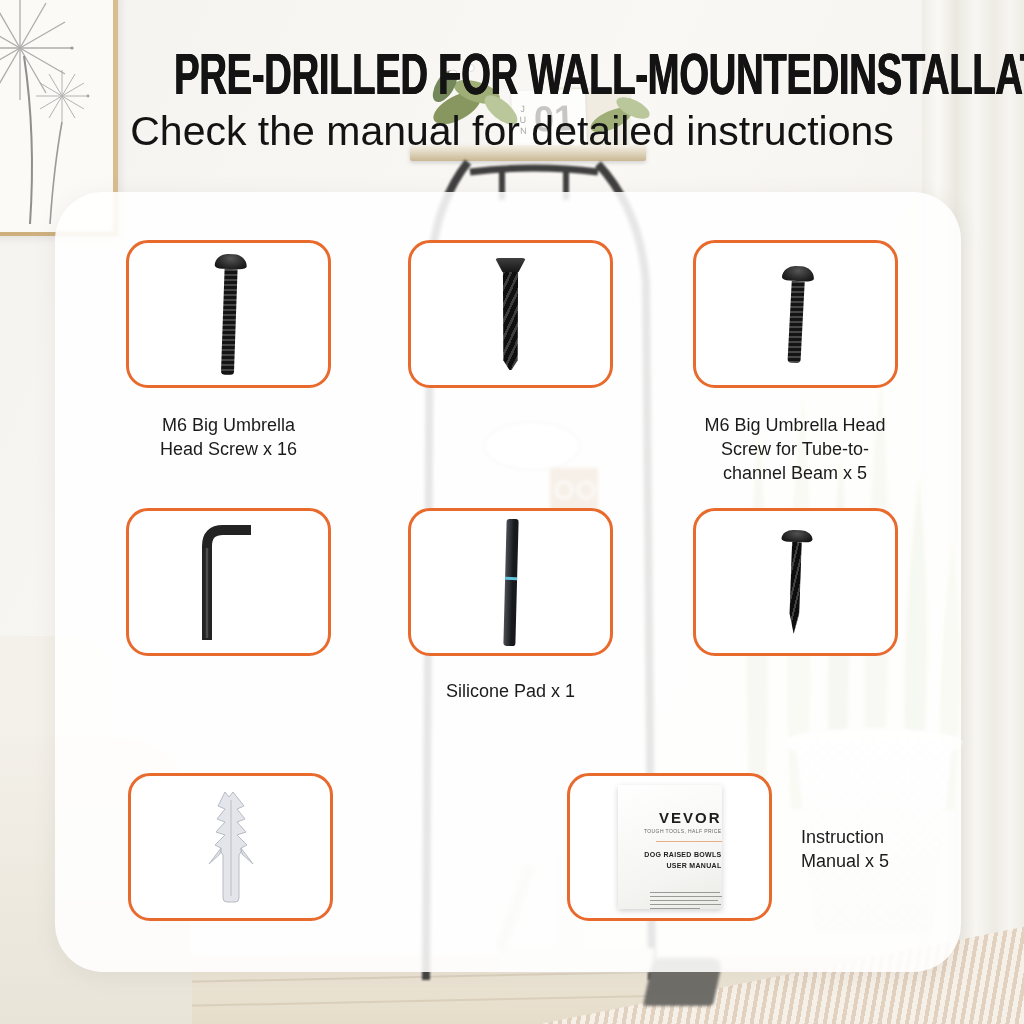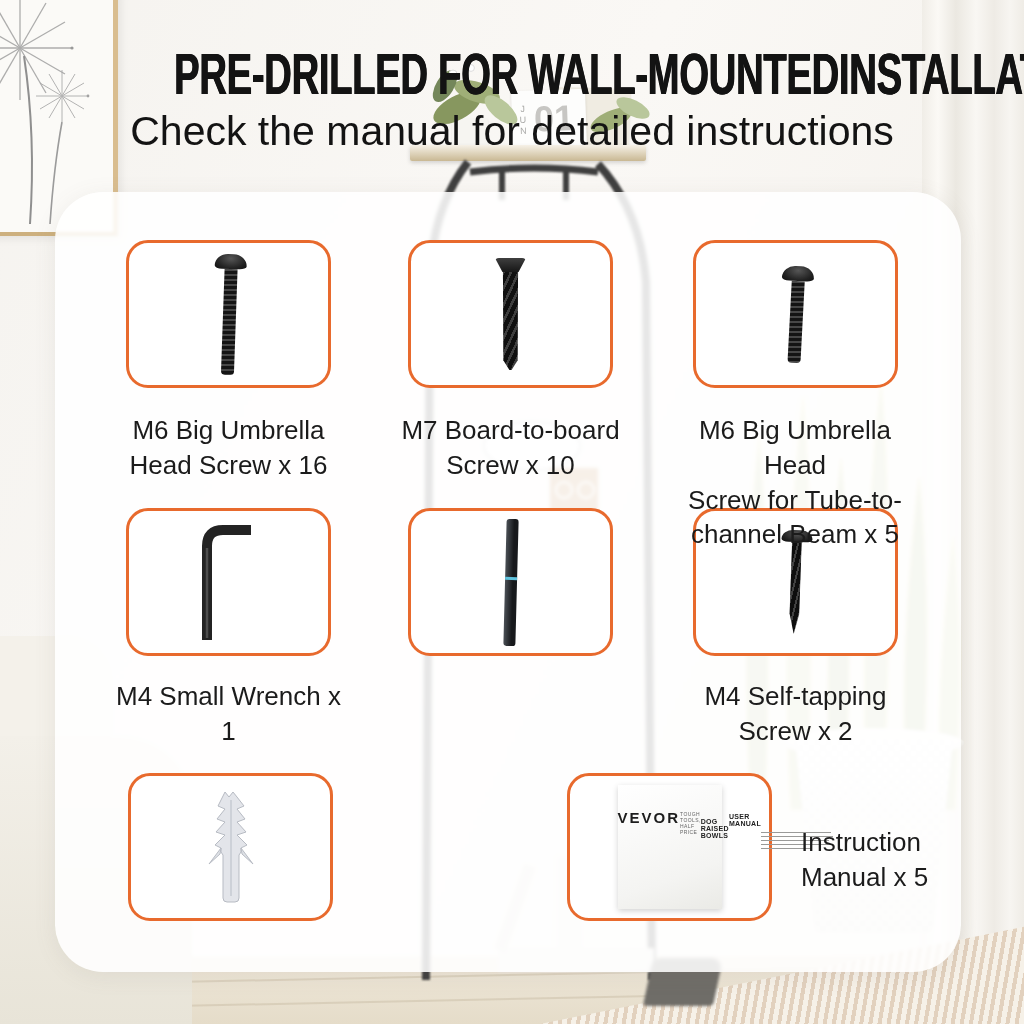--- a/index.html
+++ b/index.html
@@ -52,21 +52,21 @@
   
   .title{left:0;right:0;top:40px;text-align:center;font-weight:bold;font-size:58px;
     letter-spacing:-.5px;color:var(--title-text,#131313);white-space:nowrap;
     transform:scaleX(.66);transform-origin:center;
     text-shadow:.6px 0 0 currentColor,-.6px 0 0 currentColor;}
   .subtitle{left:0;right:0;top:108px;text-align:center;font-size:41px;color:var(--title-text,#141414);}
 
   
   .card{position:absolute;width:205px;height:148px;background:#fff;border:3.5px solid var(--accent,#E86A2D);
     border-radius:22px;display:flex;align-items:center;justify-content:center;}
-  .plabel{position:absolute;font-size:26px;line-height:1.34;color:var(--label-text,#1b1b1b);
+  .plabel{position:absolute;font-size:18px;line-height:1.34;color:var(--label-text,#1b1b1b);
     white-space:pre-line;text-align:center;}
   .plabel.left{text-align:left;}
 
   
   .screw{display:flex;flex-direction:column;align-items:center;}
   .s-head{background:radial-gradient(ellipse at 50% 30%,#565656 0%,#222 65%,#0f0f0f 100%);
     border-radius:50% 50% 28% 28% / 95% 95% 25% 25%;}
   .s-shaft{background:repeating-linear-gradient(180deg,#474747 0 2px,#141414 2px 5px);}
   .flat-head{background:linear-gradient(180deg,#3f3f3f,#161616);
     clip-path:polygon(0 0,100% 0,76% 100%,24% 100%);border-radius:4px 4px 0 0;}
@@ -74,21 +74,21 @@
     clip-path:polygon(8% 0,92% 0,90% 90%,56% 100%,44% 100%,10% 90%);}
   .tap-head{background:radial-gradient(ellipse at 50% 30%,#525252 0%,#1d1d1d 70%,#0d0d0d 100%);
     border-radius:50% 50% 30% 30% / 100% 100% 30% 30%;}
   .tap-shaft{background:repeating-linear-gradient(102deg,#414141 0 2px,#0e0e0e 2px 6px);
     clip-path:polygon(6% 0,94% 0,94% 78%,50% 100%,6% 78%);}
   .pad{width:12px;height:127px;border-radius:3px;position:relative;transform:rotate(1.5deg);
     background:linear-gradient(90deg,#4b5056 0%,#17191c 65%);}
   .pad-band{position:absolute;left:0;right:0;top:46%;height:3px;background:#5fc3de;}
 
   
-  .manual{width:104px;height:124px;padding-top:24px;display:flex;align-items:flex-start;
+  .manual{width:104px;height:124px;padding-top:24px;display:flex;flex-direction:column;align-items:flex-end;
     background:linear-gradient(160deg,#ffffff 0%,#f4f4f2 70%,#eaeae6 100%);
     box-shadow:0 2px 6px rgba(0,0,0,.18);}
   .m-brand{font-size:15px;font-weight:bold;letter-spacing:2px;color:#1d1d1d;}
   .m-tag{font-size:5px;letter-spacing:.4px;color:#666;margin-top:2px;}
   .m-rule{width:66px;height:2px;background:var(--manual-accent,#d98a4a);opacity:.65;margin-top:7px;}
   .m-doc{font-size:7px;font-weight:bold;color:#222;margin-top:9px;letter-spacing:.3px;}
   .m-doc2{font-size:7px;font-weight:bold;color:#222;margin-top:4px;letter-spacing:.3px;}
   .m-fine{margin-top:20px;width:72px;}
   .m-line{height:1.5px;background:#9a9a98;margin-top:2.5px;}
 </style>
@@ -256,24 +256,20 @@
         <div class="m-line" style="width:72px"></div>
         <div class="m-line" style="width:68px"></div>
         <div class="m-line" style="width:71px"></div>
         <div class="m-line" style="width:50px"></div>
       </div>
     </div>
   </div>
 
   <div class="plabel" style="left:126px;top:413px;width:205px">M6 Big Umbrella
 Head Screw x 16</div>
-  <div class="plabel" style="left:398px;top:413px;width:225px">M7 Board-to-board
-Screw x 10</div>
   <div class="plabel" style="left:675px;top:413px;width:240px">M6 Big Umbrella Head
 Screw for Tube-to-
 channel Beam x 5</div>
-  <div class="plabel" style="left:116px;top:679px;width:225px">M4 Small Wrench x 1</div>
-  <div class="plabel" style="left:693px;top:679px;width:205px">M4 Self-tapping
-Screw x 2</div>
+  <div class="plabel" style="left:398px;top:679px;width:225px">Silicone Pad x 1</div>
   <div class="plabel left" style="left:801px;top:825px">Instruction
 Manual x 5</div>
 
 </div>
 
 </body></html>

